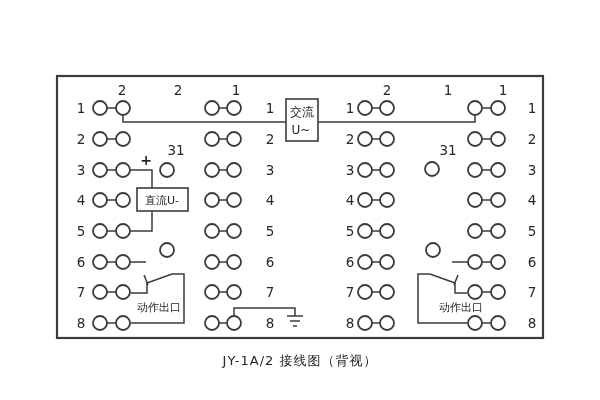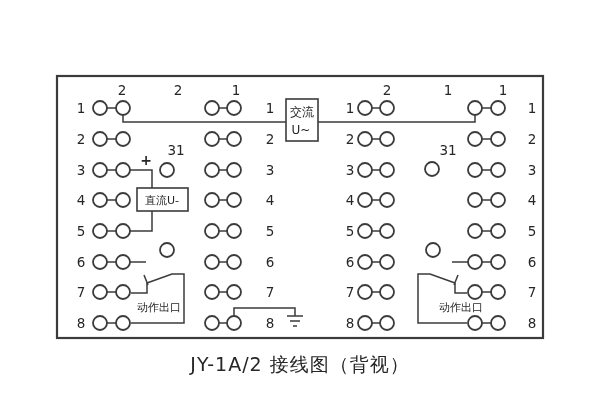--- a/index.html
+++ b/index.html
@@ -14,21 +14,21 @@
   svg rect.frame { fill:none; stroke:var(--line); stroke-width:2.2; }
   svg rect.box { fill:#ffffff; stroke:var(--line); stroke-width:1.6; }
   svg text { fill:var(--text); font-family:"DejaVu Sans", sans-serif; }
   text.num  { font-size:13.5px; text-anchor:middle; }
   text.toplbl { font-size:13.5px; text-anchor:middle; }
   text.cjk  { font-size:12px; text-anchor:middle; }
   text.small-cjk { font-size:11px; text-anchor:middle; }
   text.plus { font-size:14px; font-weight:bold; text-anchor:middle; }
   .title {
     position:absolute; left:0; top:352px; width:600px; text-align:center;
-    font-size:19px; color:var(--text); letter-spacing:1px;
+    font-size:13px; color:var(--text); letter-spacing:1px;
   }
 </style>
 </head>
 <body>
 
 <div class="page">
   <svg id="svg-diagram" width="600" height="400" viewBox="0 0 600 400">
 
     <rect class="frame" x="57" y="76" width="486" height="262"></rect>
 

